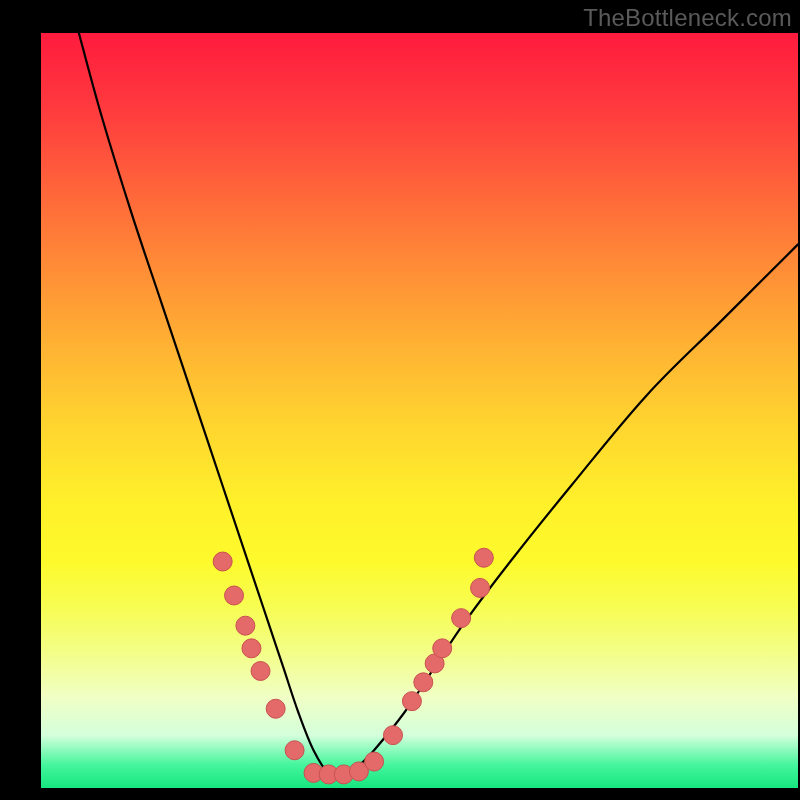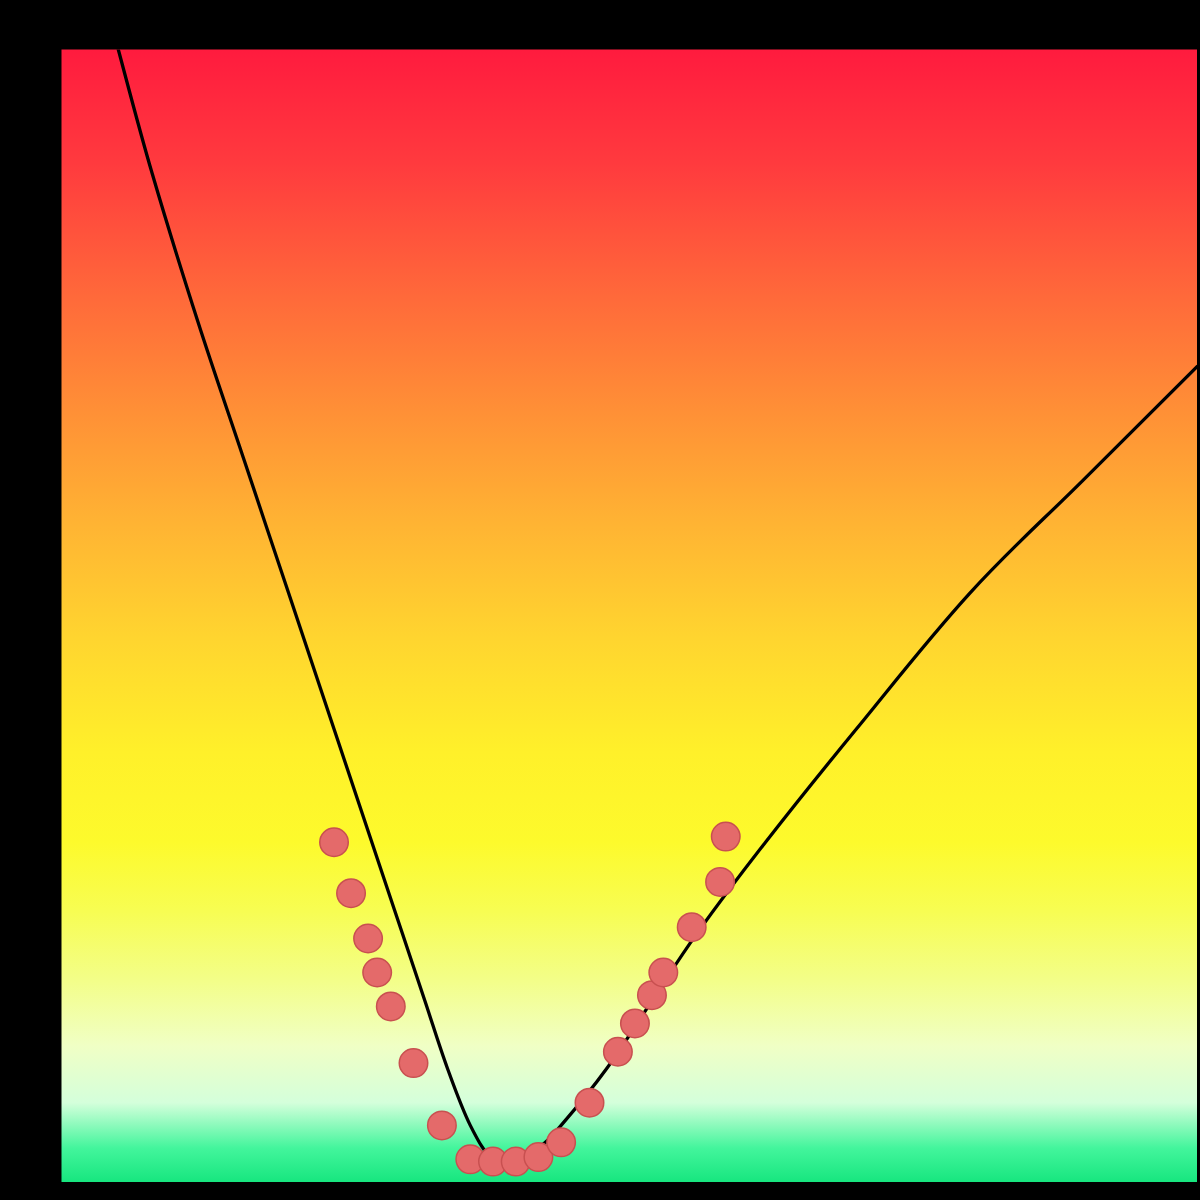--- a/index.html
+++ b/index.html
@@ -56,20 +56,21 @@
     left: 0;
     top: 0;
     width: 757px;
     height: 755px;
   }
 </style>
 </head>
 <body>
 
 <div class="frame">
+  <div class="watermark">TheBottleneck.com</div>
   <div class="plot">
     <svg class="curves" viewBox="0 0 757 755" preserveAspectRatio="none">
       <g id="curve-layer">
           <path d="M 37.85 0.00 C 41.94 14.95, 51.02 50.43, 60.56 83.05 C 70.10 115.67, 79.94 147.23, 90.84 181.20 C 101.74 215.18, 110.22 239.18, 121.12 271.80 C 132.02 304.42, 140.50 329.78, 151.40 362.40 C 162.30 395.02, 170.78 420.38, 181.68 453.00 C 192.58 485.62, 203.78 519.14, 211.96 543.60 C 220.14 568.06, 221.65 572.59, 227.10 588.90 C 232.55 605.21, 236.79 617.89, 242.24 634.20 C 247.69 650.51, 251.93 664.55, 257.38 679.50 C 262.83 694.45, 267.07 706.38, 272.52 717.25 C 277.97 728.12, 282.21 735.82, 287.66 739.90 C 293.11 743.98, 297.35 741.26, 302.80 739.90 C 308.25 738.54, 312.49 736.43, 317.94 732.35 C 323.39 728.27, 324.90 726.76, 333.08 717.25 C 341.26 707.74, 352.46 694.45, 363.36 679.50 C 374.26 664.55, 382.74 650.51, 393.64 634.20 C 404.54 617.89, 410.29 607.93, 423.92 588.90 C 437.55 569.87, 450.26 552.96, 469.34 528.50 C 488.42 504.04, 505.37 482.90, 529.90 453.00 C 554.43 423.10, 578.35 392.30, 605.60 362.40 C 632.85 332.50, 654.05 314.08, 681.30 286.90 C 708.55 259.72, 743.37 224.99, 757.00 211.40" fill="none" stroke="#000000" stroke-width="2.2" stroke-linecap="round"></path>
         </g>
       <g id="marker-layer">
           <circle cx="181.68" cy="528.50" r="9.5" fill="#e46a6a" stroke="#c85050" stroke-width="1"></circle>
           <circle cx="193.03" cy="562.48" r="9.5" fill="#e46a6a" stroke="#c85050" stroke-width="1"></circle>
           <circle cx="204.39" cy="592.67" r="9.5" fill="#e46a6a" stroke="#c85050" stroke-width="1"></circle>
           <circle cx="210.45" cy="615.33" r="9.5" fill="#e46a6a" stroke="#c85050" stroke-width="1"></circle>

